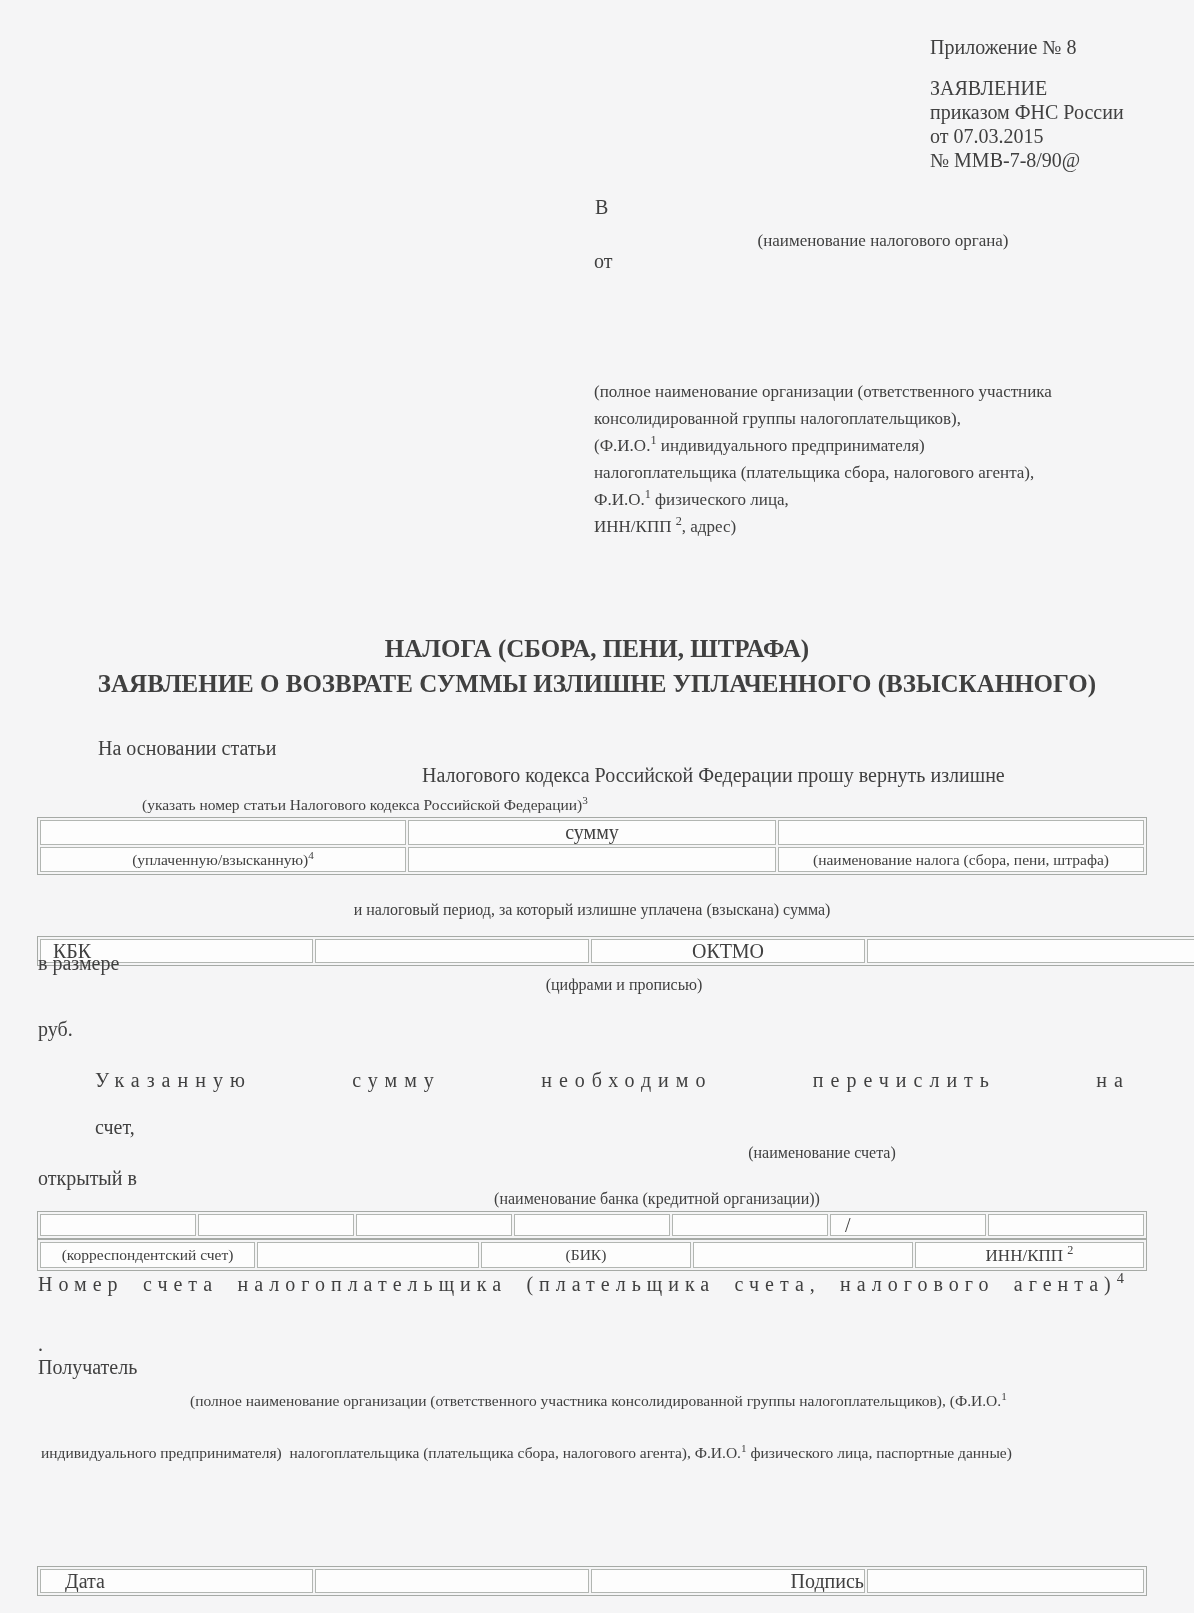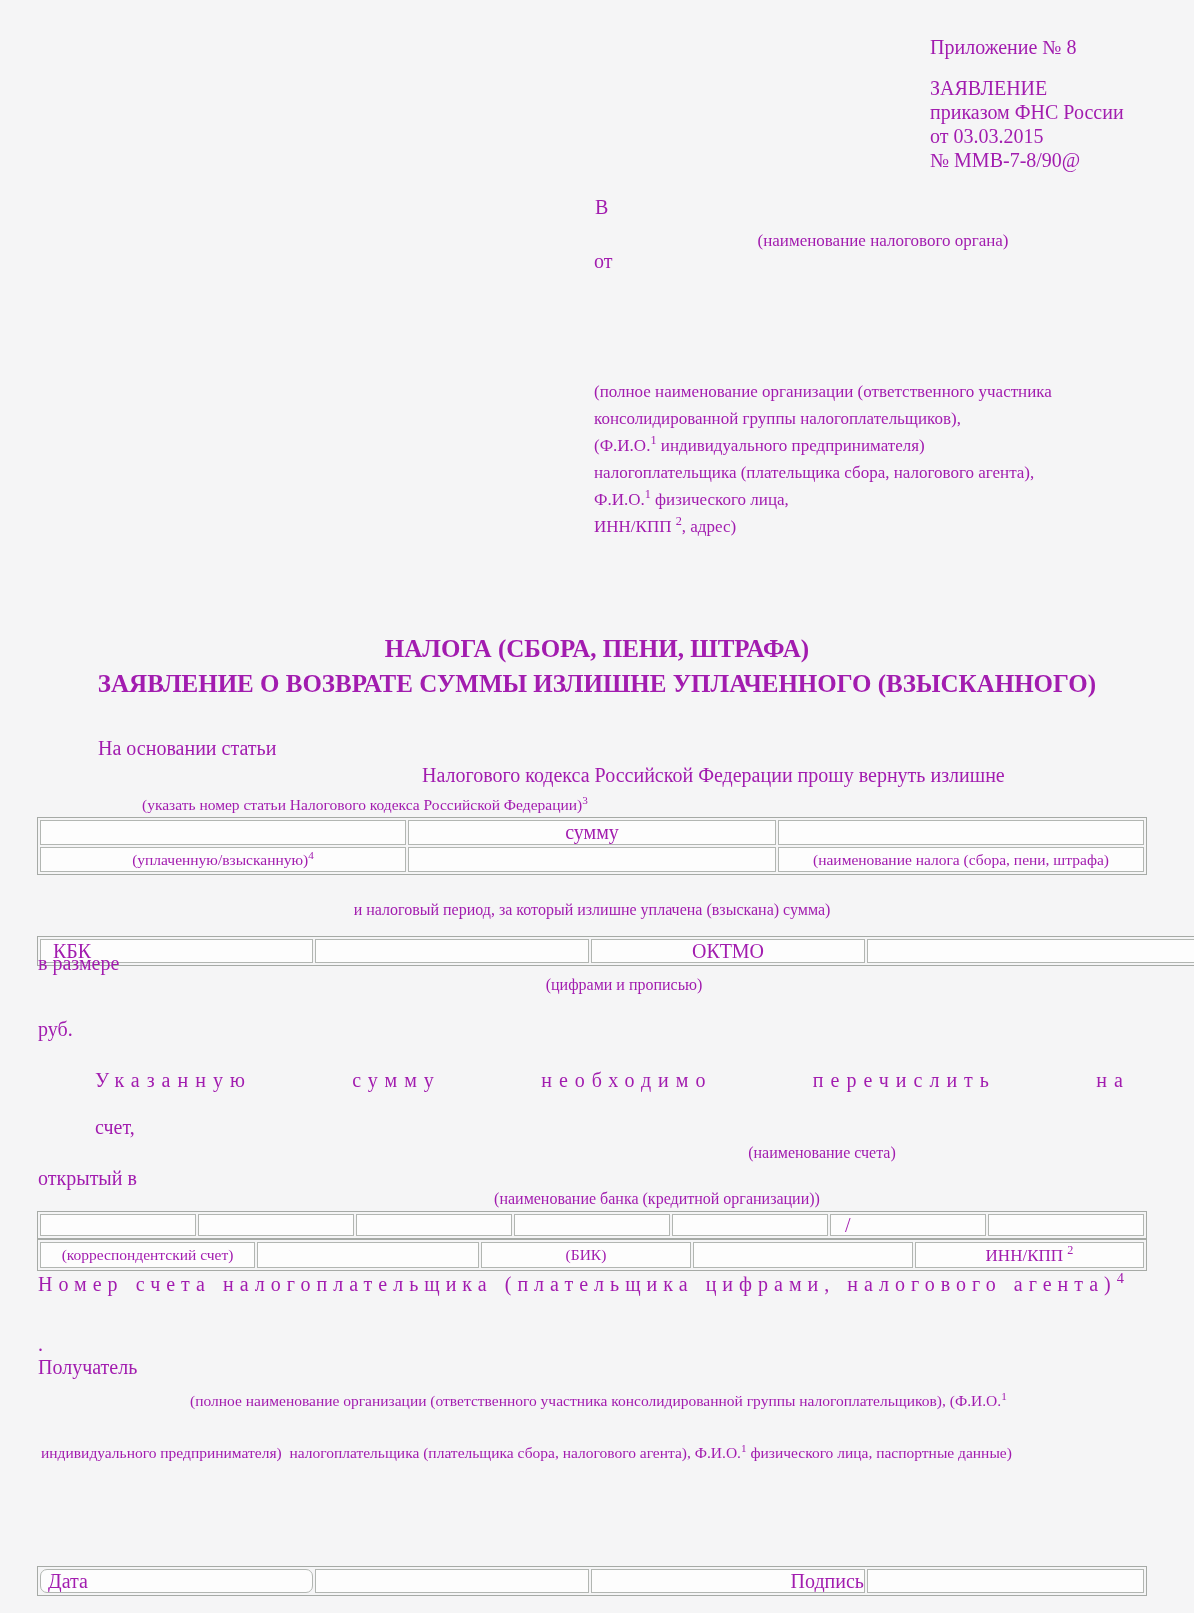--- a/index.html
+++ b/index.html
@@ -1,18 +1,18 @@
 <!DOCTYPE html>
 <html><head>
 <meta charset="utf-8">
 <style>
   html,body{margin:0;padding:0;background:#e9e9ea;}
   .page{
     position:relative;width:1194px;height:1613px;margin:0 auto;
-    background:#f5f5f6;color:#a21caf;
+    background:#f5f5f6;color:#404040;
     font-family:"Liberation Serif","DejaVu Serif",serif;
     overflow:hidden;
   }
   .abs{position:absolute;}
   .t20{font-size:20px;line-height:23px;}
   .t17{font-size:17px;line-height:27px;}
   .t16{font-size:16px;line-height:19px;}
   .t15{font-size:15.5px;line-height:18px;}
   .title{font-size:25px;font-weight:bold;line-height:35px;text-align:center;}
   sup{font-size:72%;line-height:0;}
@@ -34,21 +34,21 @@
 </style>
 </head>
 <body>
 
 <div class="page">
 
   <div class="abs t20" style="left:930px;top:36px;">Приложение № 8</div>
   <div class="abs t20" style="left:930px;top:76px;line-height:24px;">
     <div>ЗАЯВЛЕНИЕ</div>
     <div>приказом ФНС России</div>
-    <div>от 03.03.2015</div>
+    <div>от 07.03.2015</div>
     <div>№ ММВ-7-8/90@</div>
   </div>
 
   <div class="abs t20" style="left:595px;top:196px;">В</div>
   <div class="abs t17 ctr" style="left:683px;top:227px;width:400px;">(наименование налогового органа)</div>
   <div class="abs t20" style="left:594px;top:250px;">от</div>
 
   <div class="abs t17" style="left:594px;top:378px;width:560px;">
     <div><span>(полное наименование организации (ответственного участника</span></div>
     <div><span>консолидированной группы налогоплательщиков),</span></div>
@@ -135,32 +135,32 @@
     <div class="cell ctr t17">
         <span><span>ИНН/КПП </span><sup>2</sup></span>
       </div>
   </div>
 
   <div class="abs t20 spread spread2" style="left:38px;top:1273px;width:1092px;">
     <span class="w">Номер</span>
     <span class="w">счета</span>
     <span class="w">налогоплательщика</span>
     <span class="w">(плательщика</span>
-    <span class="w">цифрами,</span>
+    <span class="w">счета,</span>
     <span class="w">налогового</span>
     <span class="w"><span>агента)</span><sup>4</sup></span>
   </div>
 
   <div class="abs t20" style="left:38px;top:1333px;">.</div>
   <div class="abs t20" style="left:38px;top:1356px;">Получатель</div>
   <div class="abs t15" style="left:190px;top:1392px;"><span>(полное наименование организации (ответственного участника консолидированной группы налогоплательщиков), (Ф.И.О.</span><sup>1</sup></div>
   <div class="abs t15" style="left:41px;top:1444px;"><span class="pre-space">индивидуального предпринимателя)  налогоплательщика (плательщика сбора, налогового агента), Ф.И.О.</span><sup>1</sup><span> физического лица, паспортные данные)</span></div>
 
   <div class="abs tbl" style="left:37px;top:1566px;width:1110px;grid-template-columns:273px 274px 274px auto;grid-template-rows:24px;">
-    <div class="cell t20" style="padding-left:7px;border-radius:7px;">
+    <div class="cell t20" style="padding-left:24px;">
         <span>Дата</span>
       </div>
     <div class="cell"></div>
     <div class="cell right t20" style="padding-right:0;">
         <span>Подпись</span>
       </div>
     <div class="cell"></div>
   </div>
 
 </div>

